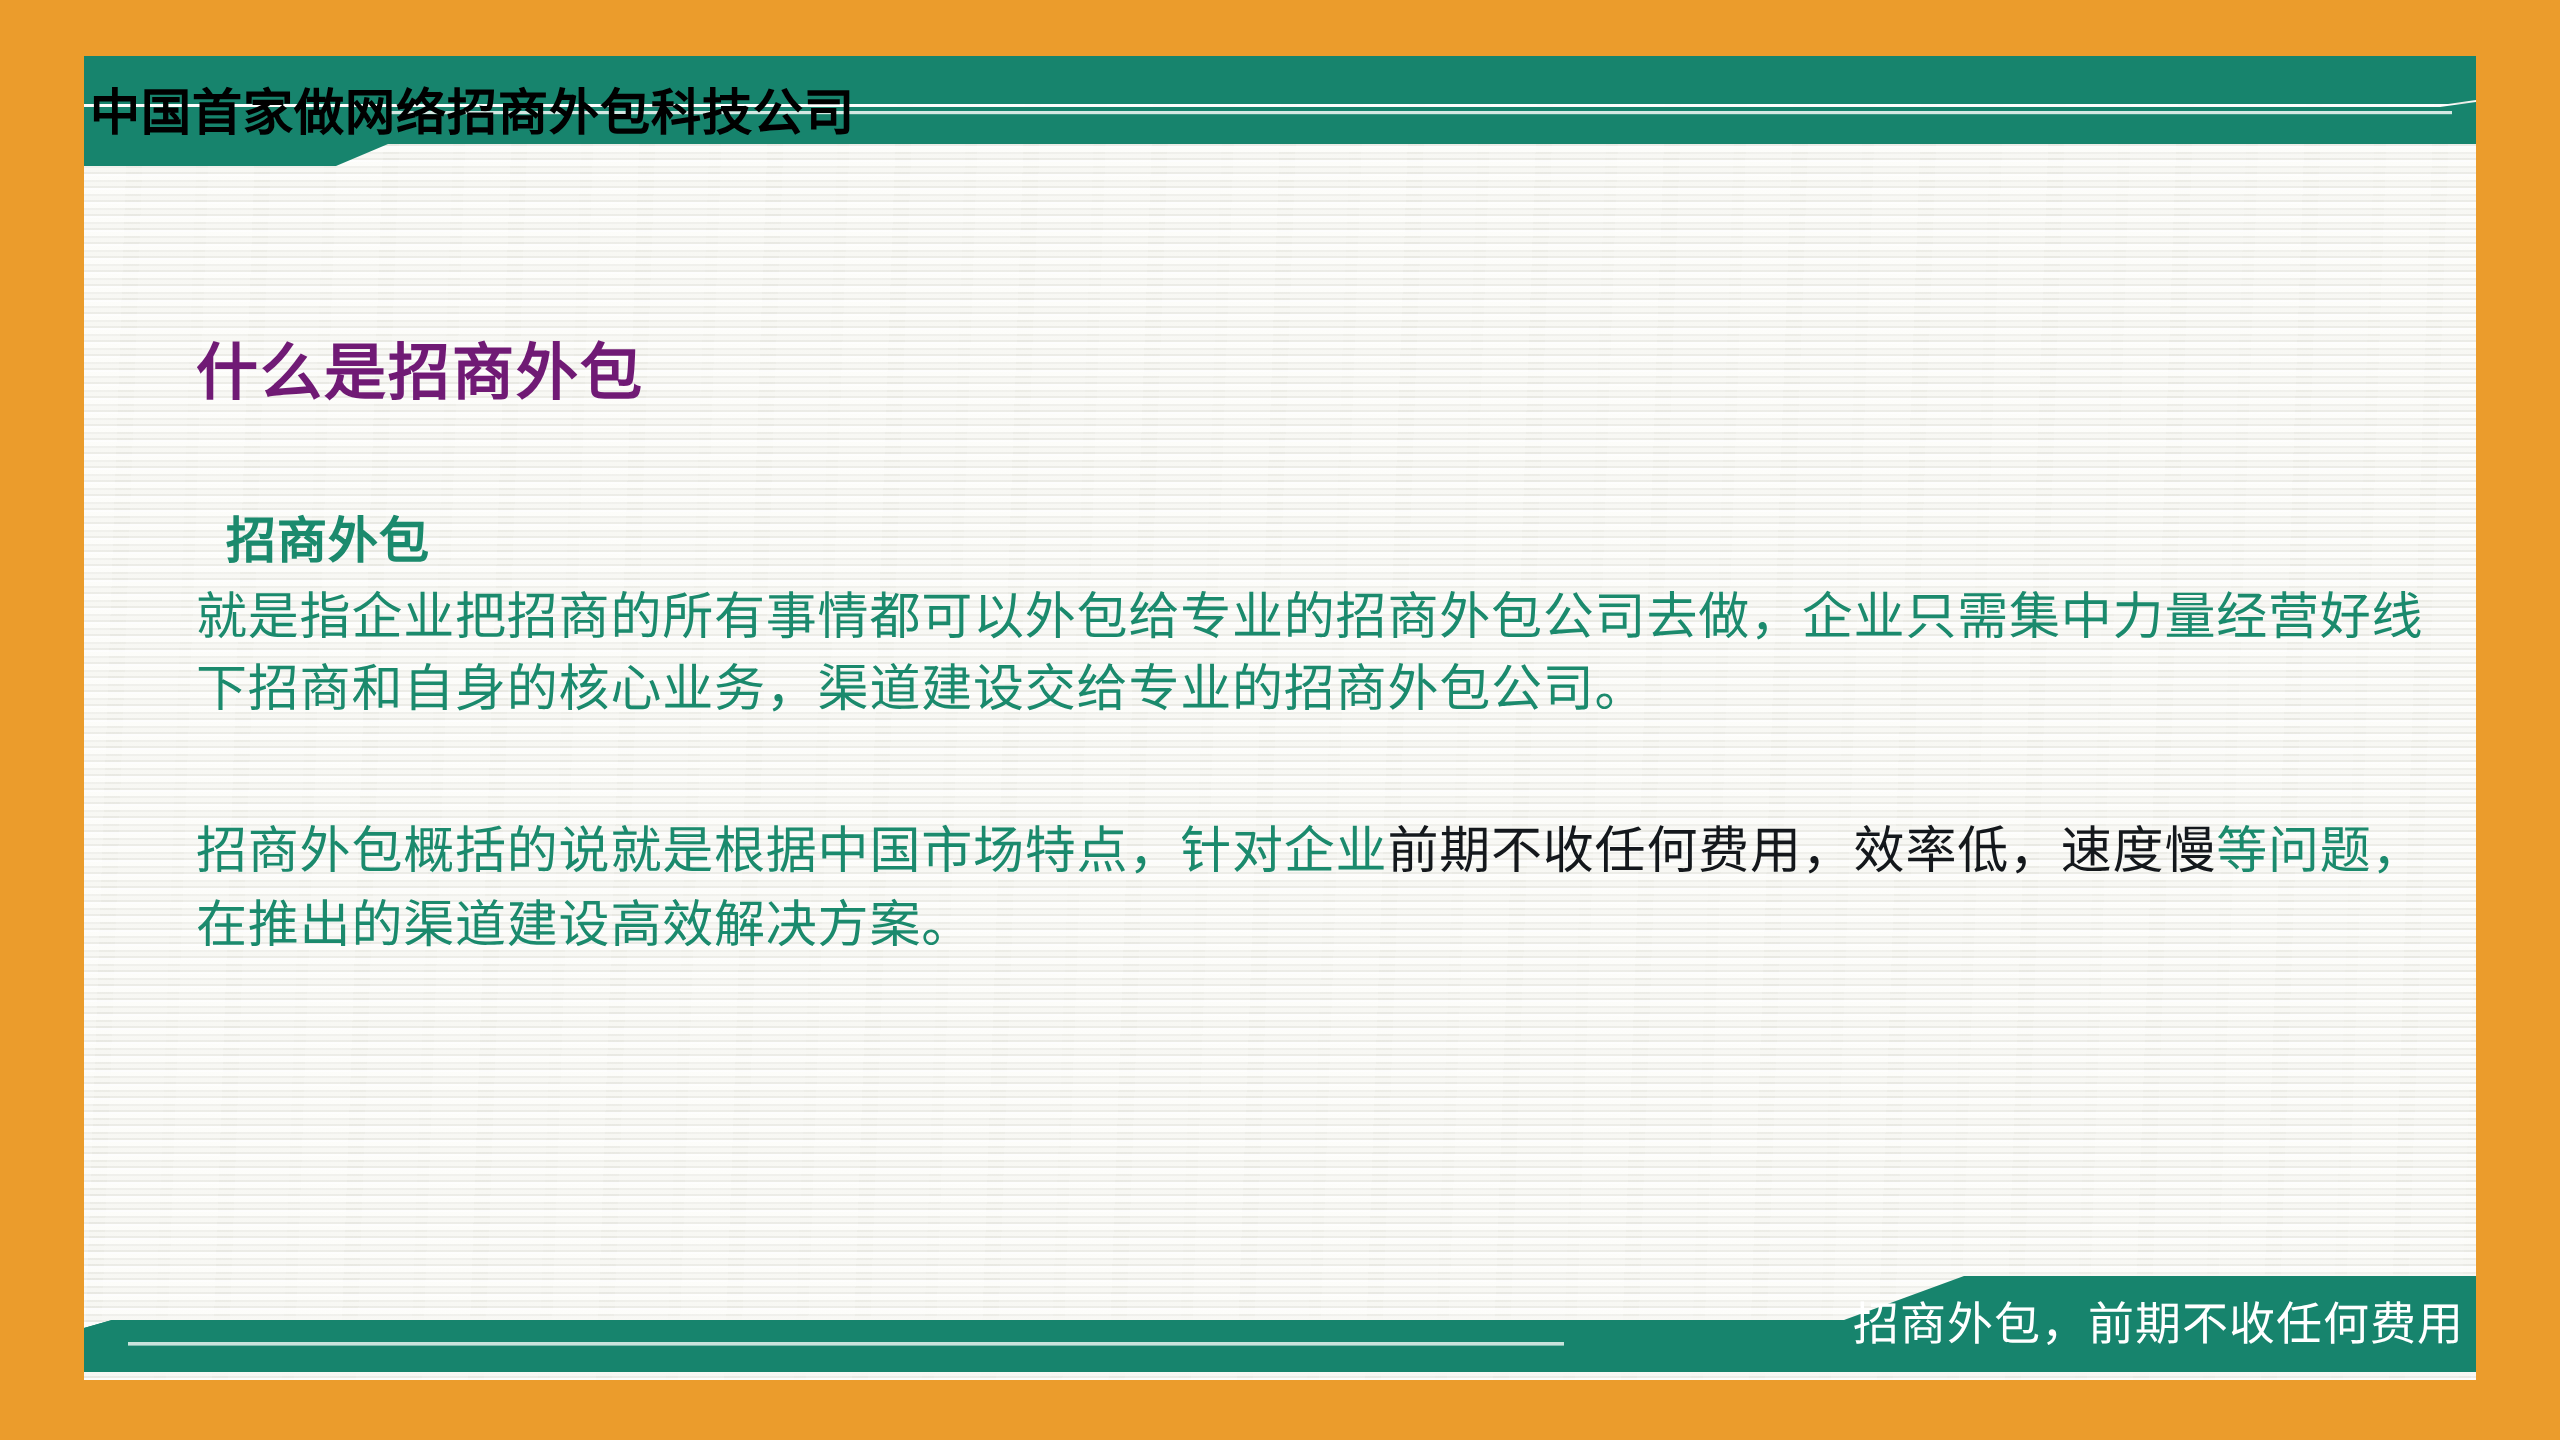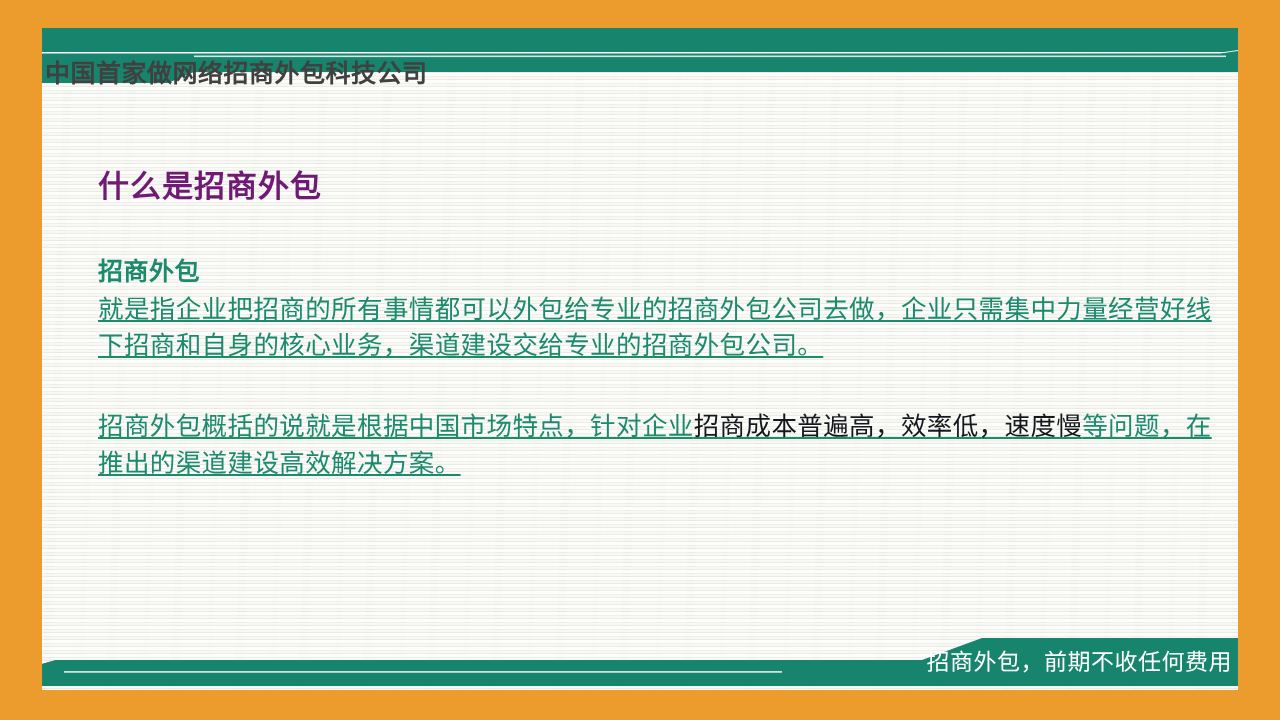--- a/index.html
+++ b/index.html
@@ -67,26 +67,26 @@
     width: 1196px;
     height: 54px;
     overflow: visible;
     pointer-events: none;
   }
   .header-band svg { display: block; }
 
   .header-title {
     position: absolute;
     left: 45px;
-    top: 56px;
+    top: 40px;
     height: 34px;
     line-height: 34px;
     font-size: 25px;
     font-weight: bold;
-    color: #404040;
+    color: #000000;
     letter-spacing: 0.5px;
     white-space: nowrap;
     z-index: 6;
   }
 
   
   .footer-band {
     position: absolute;
     left: 42px;
     top: 630px;
@@ -126,32 +126,31 @@
     line-height: 1.25;
     margin: 0 0 48px 0;
     letter-spacing: 1px;
   }
 
   .lead-label {
     font-size: 25px;
     font-weight: bold;
     color: #1b8a6d;
     line-height: 1.35;
-    margin: 0 0 2px 0;
+    margin: 0 0 2px 15px;
     letter-spacing: 0.5px;
   }
 
   .para {
     font-size: 25.5px;
     line-height: 1.45;
     color: #1b8a6d;
     margin: 0;
     letter-spacing: 0.4px;
     max-width: 1120px;
-    text-decoration: underline;
   }
 
   .para-2 {
     margin-top: 44px;
   }
 
   .hl-dark {
     color: #14181c;
   }
 </style>
@@ -176,21 +175,21 @@
   <div class="header-title">中国首家做网络招商外包科技公司</div>
 
   <div class="content">
 
     <h1 class="section-title">什么是招商外包</h1>
 
     <div class="lead-label">招商外包</div>
 
     <p class="para">就是指企业把招商的所有事情都可以外包给专业的招商外包公司去做，企业只需集中力量经营好线下招商和自身的核心业务，渠道建设交给专业的招商外包公司。</p>
 
-    <p class="para para-2"><span>招商外包概括的说就是根据中国市场特点，针对企业</span><span class="hl-dark">招商成本普遍高，效率低，速度慢</span><span>等问题，在推出的渠道建设高效解决方案。</span></p>
+    <p class="para para-2"><span>招商外包概括的说就是根据中国市场特点，针对企业</span><span class="hl-dark">前期不收任何费用，效率低，速度慢</span><span>等问题，在推出的渠道建设高效解决方案。</span></p>
   </div>
 
   <div class="footer-band">
     <svg width="1196" height="60" viewBox="0 0 1196 60" xmlns="http://www.w3.org/2000/svg" aria-hidden="true">
 
       <path d="M1196,8 L1196,56 L0,56 L0,34 L14,30 L880,30 L940,8 Z" fill="#17846d"></path>
 
       <rect x="22" y="41" width="718" height="1.8" fill="#e9f3f0" opacity="0.85"></rect>
 
       <path d="M0,34 L14,30 L14,56 L0,56 Z" fill="#17846d"></path>

